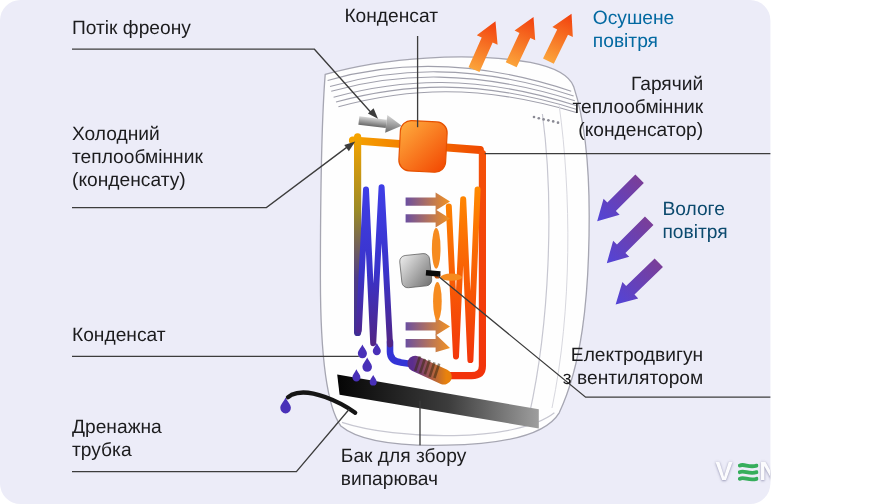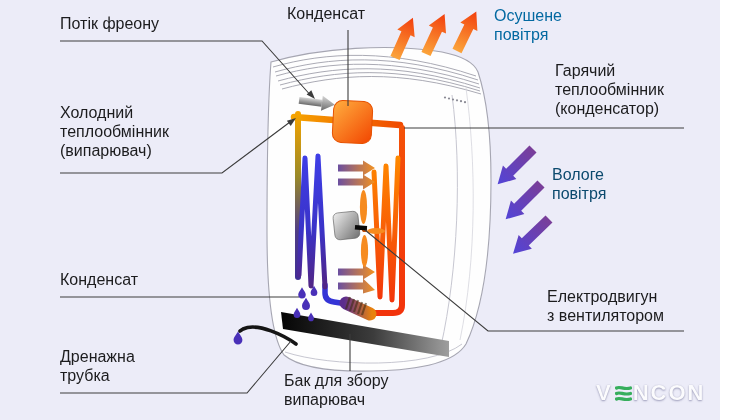--- a/index.html
+++ b/index.html
@@ -1,31 +1,32 @@
 <!DOCTYPE html>
 <html><head>
 <meta charset="utf-8">
 <style>
   html,body{margin:0;padding:0;}
   .stage{
     position:relative;
-    width:720px;height:420px;
+    width:642px;height:420px;
     background:#ECECF8;
     overflow:hidden;
     font-family:"Liberation Sans", sans-serif;
+    border-radius:17px;
   }
   .stage svg.scene{position:absolute;left:0;top:0;}
   .lbl{
     position:absolute;
     font-size:16px;
     line-height:19px;
     color:#1C1C1E;
     white-space:nowrap;
   }
-  .lbl.right{text-align:left;}
+  .lbl.right{text-align:right;}
   .lbl.orange{color:#0369a1;}
   .lbl.purple{color:#0c4a6e;}
   .logo{
     position:absolute;
     display:flex;
     align-items:center;
     font-weight:bold;
     font-size:22px;
     letter-spacing:2px;
     color:#FBFBFD;
@@ -237,21 +238,21 @@
 
   <div class="lbl right" style="right:56px;top:61px">
     <div>Гарячий</div>
     <div>теплообмінник</div>
     <div>(конденсатор)</div>
   </div>
 
   <div class="lbl" style="left:60px;top:103px">
     <div>Холодний</div>
     <div>теплообмінник</div>
-    <div>(випарювач)</div>
+    <div>(конденсату)</div>
   </div>
 
   <div class="lbl purple" style="left:552px;top:165px">
     <div>Вологе</div>
     <div>повітря</div>
   </div>
 
   <div class="lbl" style="left:60px;top:270px">Конденсат</div>
 
   <div class="lbl right" style="right:56px;top:287px">

